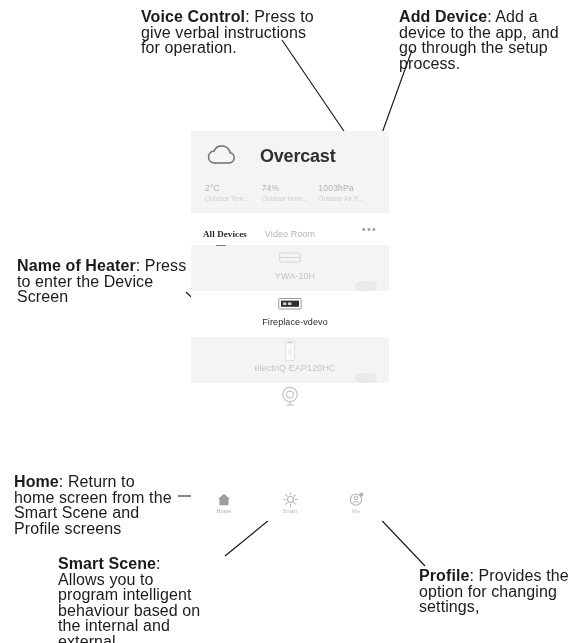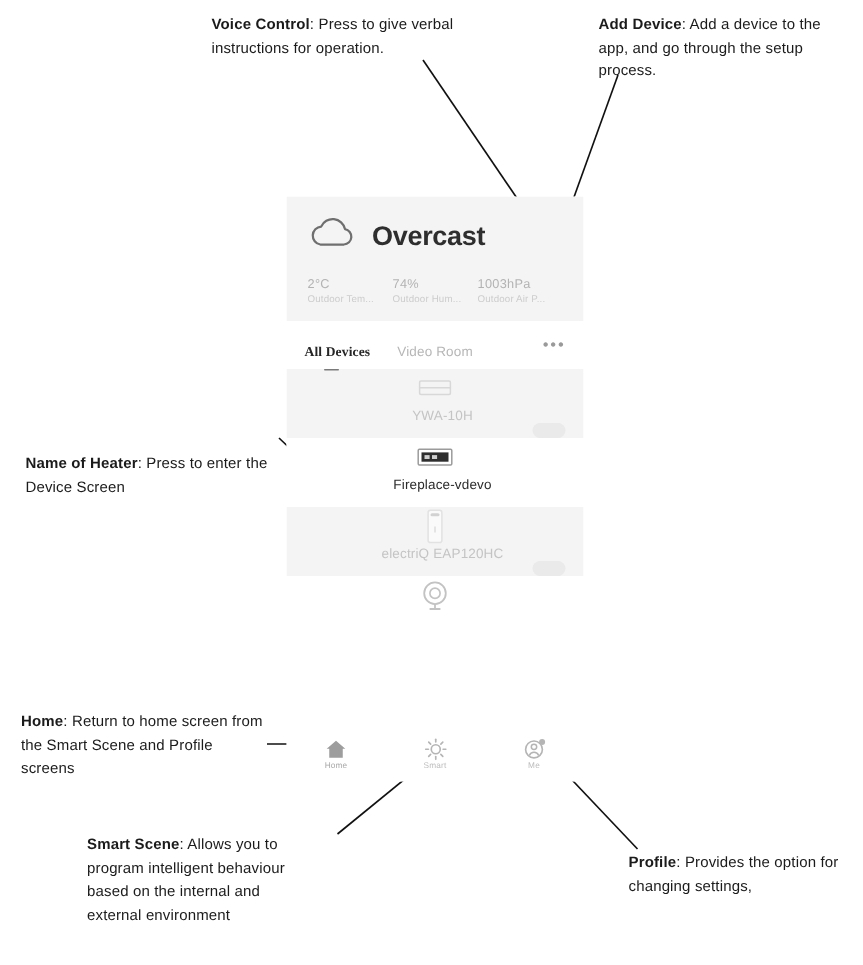--- a/index.html
+++ b/index.html
@@ -11,30 +11,30 @@
     width: 575px;
     height: 643px;
     position: relative;
     font-family: "Liberation Sans", sans-serif;
     overflow: hidden;
   }
 
   
   .callout {
     position: absolute;
-    font-size: 10px;
+    font-size: 16px;
     line-height: 15.5px;
     color: #1b1b1b;
     letter-spacing: 0.1px;
   }
   .callout b { font-weight: bold; }
 
   #callout-voice-control { left: 141px; top: 9px;  width: 175px; }
   #callout-add-device    { left: 399px; top: 9px;  width: 160px; }
-  #callout-heater-name   { left: 17px;  top: 258px; width: 175px; margin-top: 44px; }
+  #callout-heater-name   { left: 17px;  top: 258px; width: 175px; }
   #callout-home          { left: 14px;  top: 474px; width: 165px; }
   #callout-smart-scene   { left: 58px;  top: 556px; width: 150px; }
   #callout-profile       { left: 419px; top: 568px; width: 150px; }
 
   
   #leader-lines {
     position: absolute;
     left: 0; top: 0;
     width: 575px; height: 643px;
     pointer-events: none;
@@ -82,21 +82,21 @@
 
   
   .weather {
     background: #f4f4f4;
     padding: 12px 14px 11px 14px;
     box-sizing: border-box;
   }
   .weather-head {
     display: flex;
     align-items: center;
-    gap: 9px;
+    gap: 21px;
   }
   .weather-title {
     font-size: 18px;
     font-weight: bold;
     color: #2e2e2e;
     letter-spacing: -0.2px;
   }
   .weather-stats {
     display: flex;
     margin-top: 13px;

